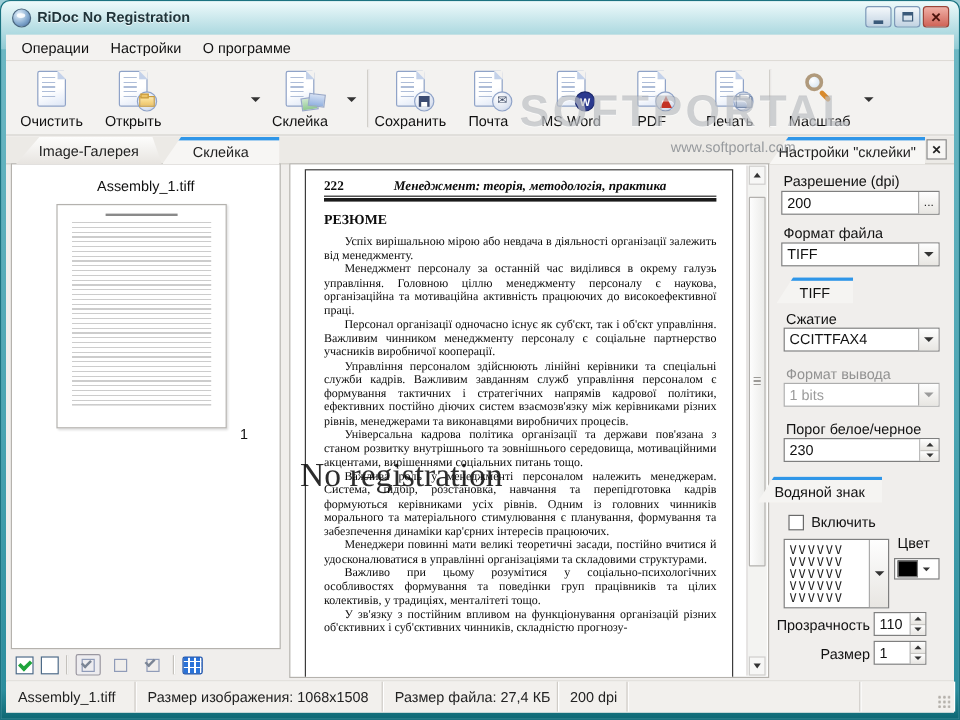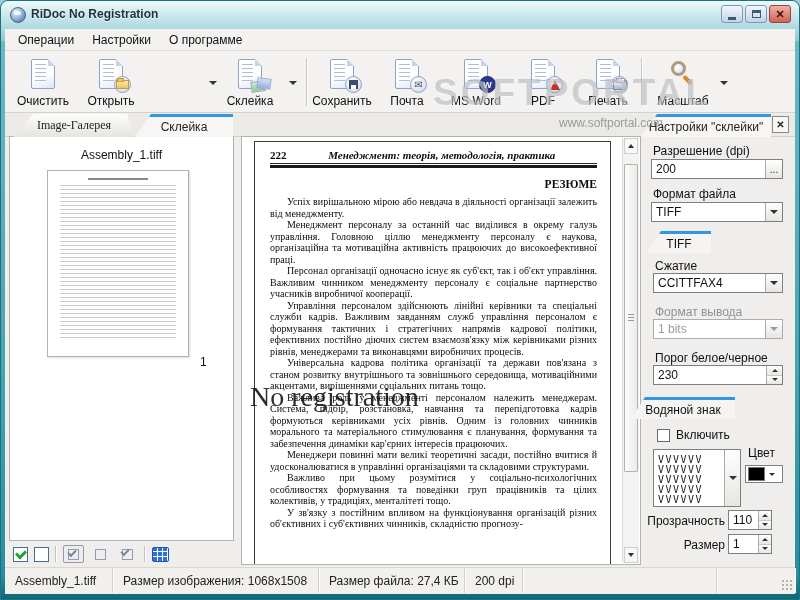--- a/index.html
+++ b/index.html
@@ -58,21 +58,21 @@
   .mag .handle{position:absolute;width:11px;height:4px;background:#d98a2b;border-radius:2px;transform:rotate(45deg);right:5px;bottom:7px;}
   .tri-down{width:0;height:0;border-left:4px solid transparent;border-right:4px solid transparent;border-top:4px solid #333;}
   .tri-up{width:0;height:0;border-left:4px solid transparent;border-right:4px solid transparent;border-bottom:4px solid #333;}
   .tri-down.sm{border-left-width:3px;border-right-width:3px;border-top-width:3px;}
   .tri-up.sm{border-left-width:3px;border-right-width:3px;border-bottom-width:3px;}
   .dd{position:absolute;top:62px;width:14px;height:40px;display:flex;align-items:center;justify-content:center;}
   .tsep{position:absolute;top:57px;height:48px;width:1px;background:#c9c6c1;border-right:1px solid #ffffff;}
   
   .tabrow{position:absolute;left:4px;right:4px;top:113px;height:23px;background:#eceae6;border-bottom:1px solid #d2cfca;box-sizing:border-box;}
   .tab{position:absolute;top:113px;height:23px;display:flex;align-items:center;justify-content:center;font-size:12px;color:#222;box-sizing:border-box;z-index:2;}
-  .tab.inactive{background:linear-gradient(#fdfdfc,#e7e4e0);clip-path:polygon(20px 0,calc(100% - 8px) 0,100% 100%,0 100%);font-family:Liberation Serif, serif;}
+  .tab.inactive{background:linear-gradient(#fdfdfc,#e7e4e0);clip-path:polygon(20px 0,calc(100% - 8px) 0,100% 100%,0 100%);}
   .tab.active{background:#f7f6f4;border-top:3px solid #2f96e8;clip-path:polygon(16px 0,100% 0,100% 100%,0 100%);}
   .panel-close{position:absolute;left:771px;top:115px;width:17px;height:17px;background:#f7f6f4;border:1px solid #8a8a8a;
     font-size:10px;font-weight:bold;color:#222;display:flex;align-items:center;justify-content:center;box-sizing:border-box;z-index:3;}
   
   .left-panel{position:absolute;left:8px;top:135px;width:225px;height:405px;background:#fff;border:1px solid #b5b2ad;box-sizing:border-box;}
   .thumb-title{position:absolute;left:0;right:0;top:11px;text-align:center;font-size:12px;color:#111;}
   .thumb{position:absolute;left:37px;top:33px;width:140px;height:185px;background:#fff;border:1px solid #b4b2ae;box-shadow:1px 1px 2px rgba(0,0,0,.15);}
   .thumb::before{content:"";position:absolute;left:12px;right:12px;top:14px;bottom:18px;
     background:repeating-linear-gradient(#9a9a9a 0 1px,transparent 1px 4px);opacity:.5;}
   .thumb::after{content:"";position:absolute;left:40px;right:40px;top:7px;height:2px;background:#8a8a8a;}
@@ -89,21 +89,21 @@
   .mgrid{width:17px;height:15px;background:#2a72d8;border:1px solid #2255aa;border-radius:2px;box-sizing:border-box;
     background-image:repeating-linear-gradient(90deg,transparent 0 4px,#fff 4px 5px),repeating-linear-gradient(0deg,transparent 0 4px,#fff 4px 5px);}
   
   .doc-view{position:absolute;left:240px;top:135px;width:400px;height:429px;background:#fff;border:1px solid #b5b2ad;box-sizing:border-box;overflow:hidden;}
   .doc-page{position:absolute;left:12px;top:4px;width:357px;height:800px;background:#fff;border:1px solid #3c3c3c;box-sizing:border-box;
     padding:7px 13px 0 15px;font-family:"Liberation Serif",serif;color:#0c0c0c;}
   .doc-header{display:flex;align-items:baseline;font-size:11px;border-bottom:1px solid #2a2a2a;padding-bottom:2px;}
   .doc-pg{font-weight:bold;}
   .doc-ht{flex:1;text-align:center;font-style:italic;font-weight:bold;}
   .doc-rule{height:3px;background:#1a1a1a;margin-top:1px;}
-  .doc-sec{text-align:right;font-weight:bold;font-size:11.5px;margin:10px 0 6px;}
+  .doc-sec{text-align:left;font-weight:bold;font-size:11.5px;margin:10px 0 6px;}
   .doc-page p{margin:0;font-size:10px;line-height:11.5px;text-align:justify;text-indent:1.7em;}
   .doc-wm{position:absolute;left:8px;top:244px;font-family:"Liberation Serif",serif;font-size:28px;color:rgba(15,15,15,.88);z-index:3;white-space:nowrap;}
   .scrollbar{position:absolute;right:1px;top:1px;bottom:1px;width:17px;background:#f3f3f1;border-left:1px solid #dcdad7;box-sizing:border-box;}
   .sb-btn{position:absolute;left:1px;right:1px;height:16px;background:#f7f7f6;border:1px solid #cfcecc;display:flex;align-items:center;justify-content:center;box-sizing:border-box;}
   .sb-btn .tri-up,.sb-btn .tri-down{border-left-width:3px;border-right-width:3px;border-top-width:4px;border-bottom-width:4px;}
   .sb-thumb{position:absolute;left:1px;right:1px;top:26px;height:308px;background:linear-gradient(90deg,#fdfdfd,#ebebe9);border:1px solid #b3b1ae;border-radius:1px;box-sizing:border-box;}
   .sb-thumb::after{content:"";position:absolute;left:3px;right:3px;top:50%;height:7px;margin-top:-4px;
     background:repeating-linear-gradient(#9c9a97 0 1px,transparent 1px 3px);}
   
   .rlabel{position:absolute;font-size:12px;color:#111;white-space:nowrap;}

